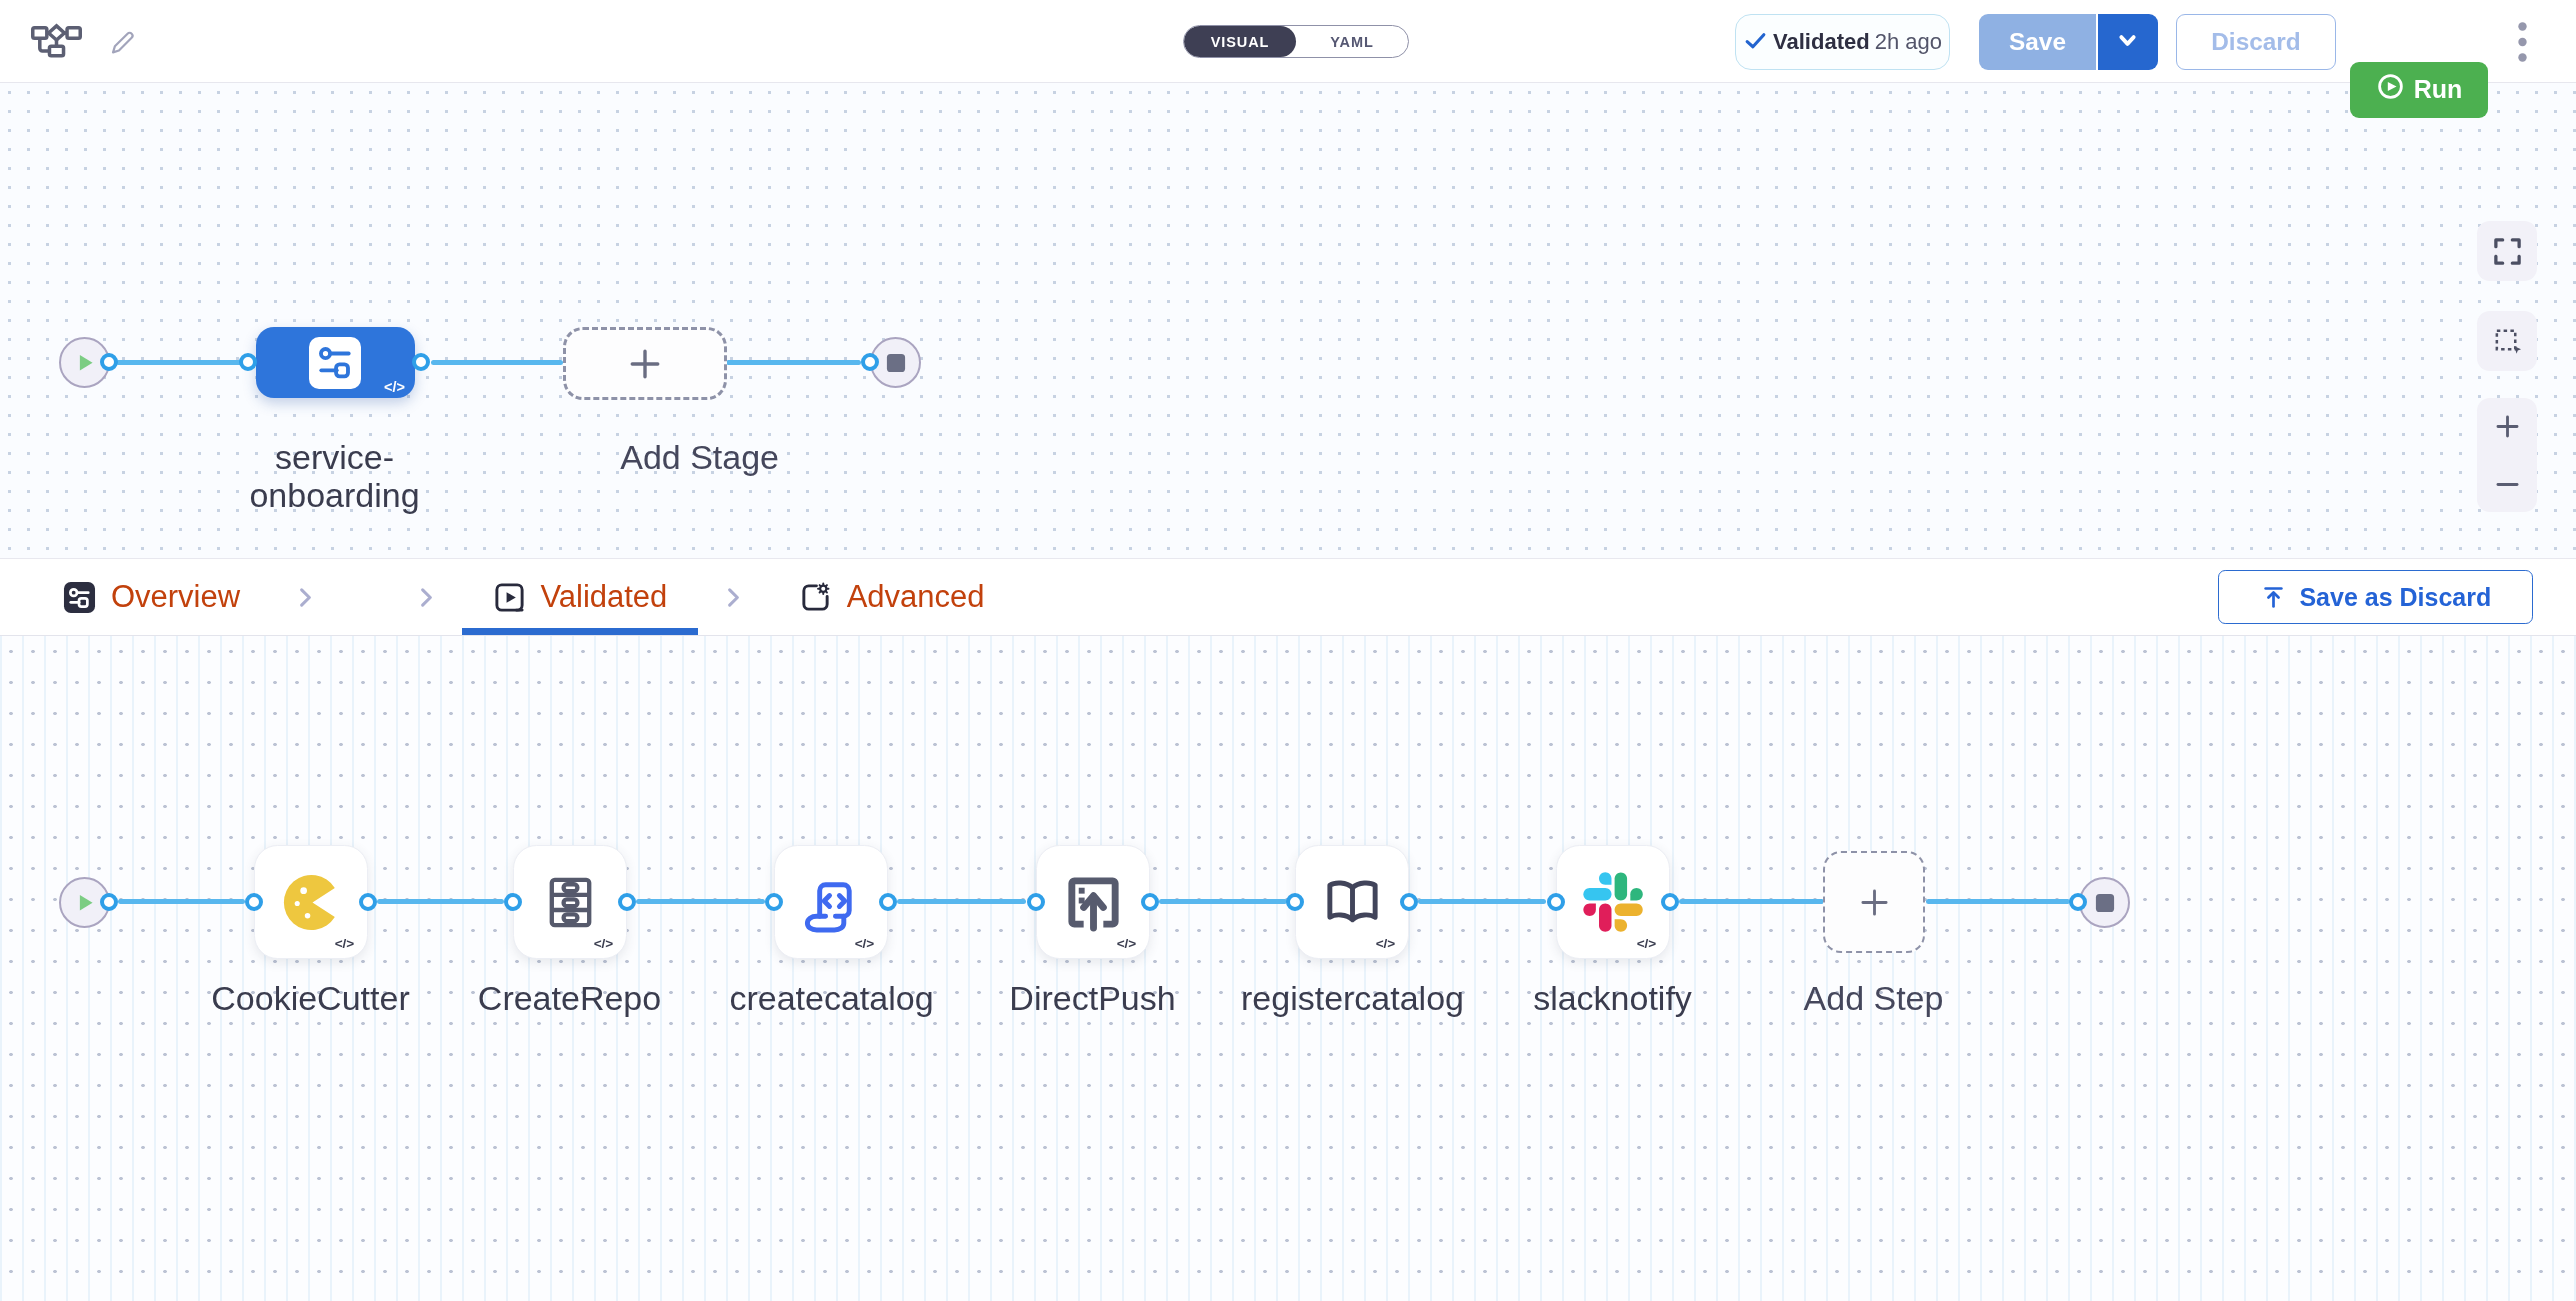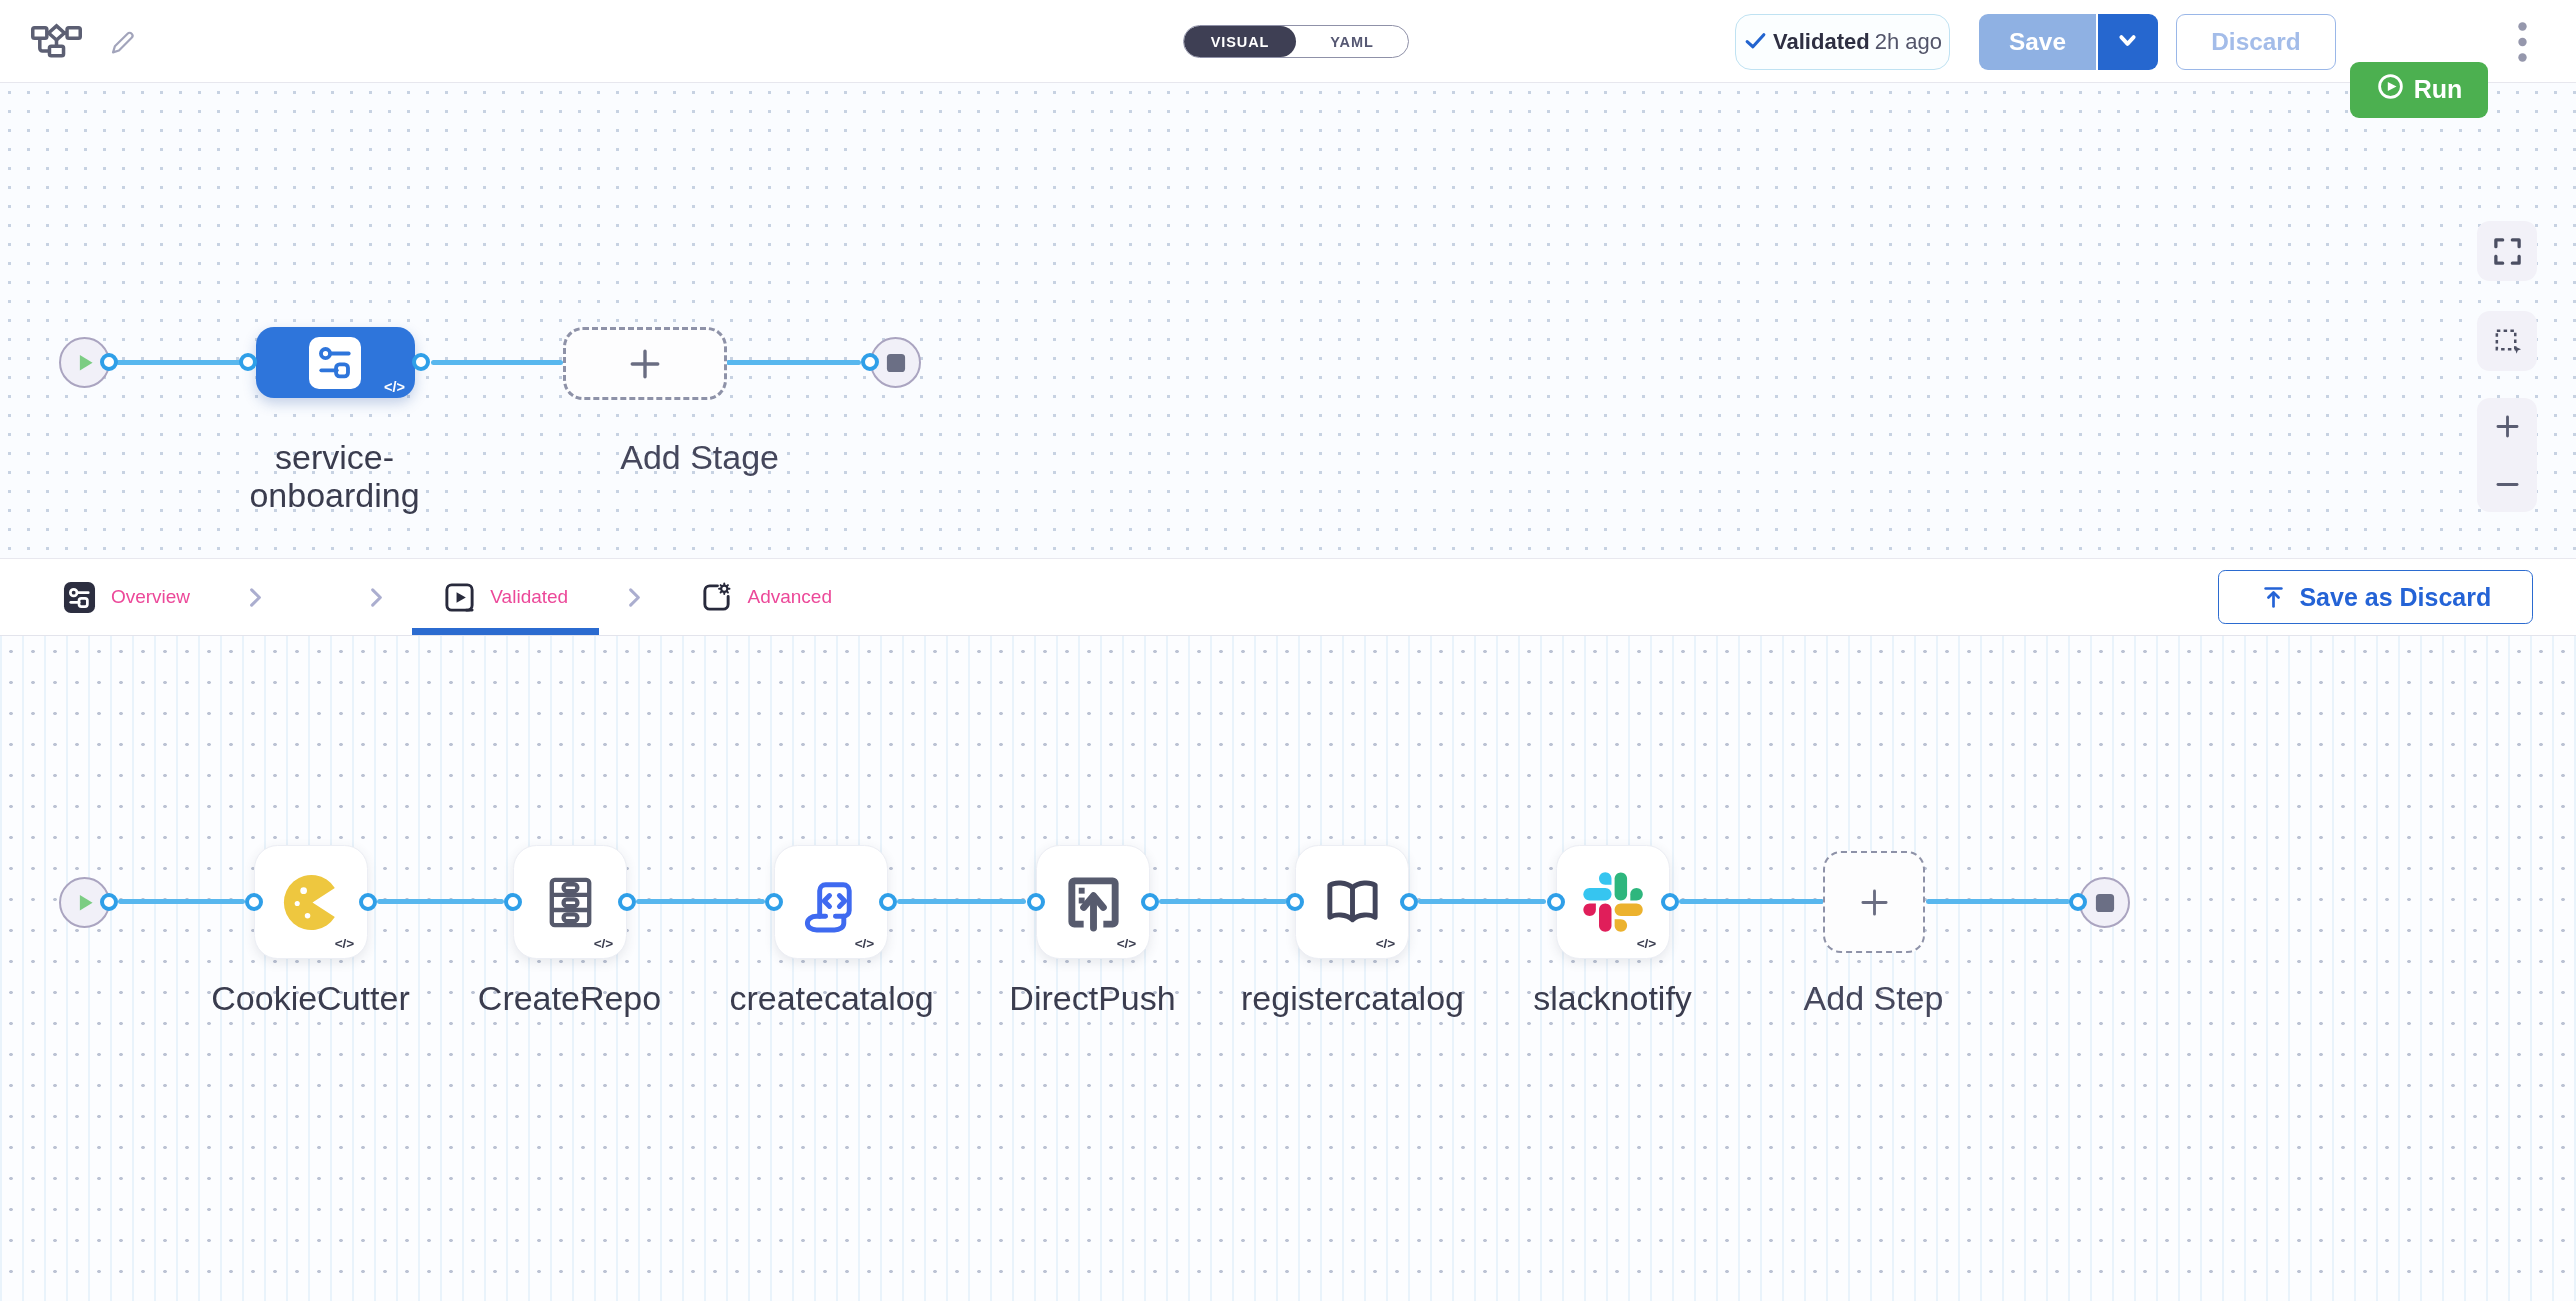--- a/index.html
+++ b/index.html
@@ -80,21 +80,21 @@
   
   .ctl { position:absolute; left:2477px; width:60px; background:#f2f1f8; border-radius:12.7px;
     display:flex; align-items:center; justify-content:center; }
   .ctl-zoom { flex-direction:column; justify-content:space-between; padding:14.5px 0; }
 
   
   #tabbar { position:absolute; left:0; top:558px; width:2576px; height:78px; background:#fff;
     border-top:0.9px solid #e8e8ef; border-bottom:0.9px solid #e3e4ec; display:flex; align-items:center;
     padding:0 43px 0 58px; z-index:5; }
   .tab { position:relative; height:100%; display:flex; align-items:center; gap:14.5px; padding:0 5.4px; }
-  .tab .tlabel { font-size:19px; font-weight:500; color:#ec4899; }
+  .tab .tlabel { font-size:31px; font-weight:500; color:#c2410c; }
   .tab.active::after { content:''; position:absolute; left:-25px; right:-25px; bottom:0;
     height:7.2px; background:#2b6bd0; }
   .tab-sep { margin:0 47px; display:flex; align-items:center; }
   .sat-btn { margin-left:auto; width:315px; height:54px; border:1.8px solid #2b6bd0; border-radius:7.2px;
     background:#fff; color:#2463d6; font-size:25px; font-weight:600; display:flex; align-items:center;
     justify-content:center; gap:12.7px; }
 </style>
 </head>
 <body>
 

